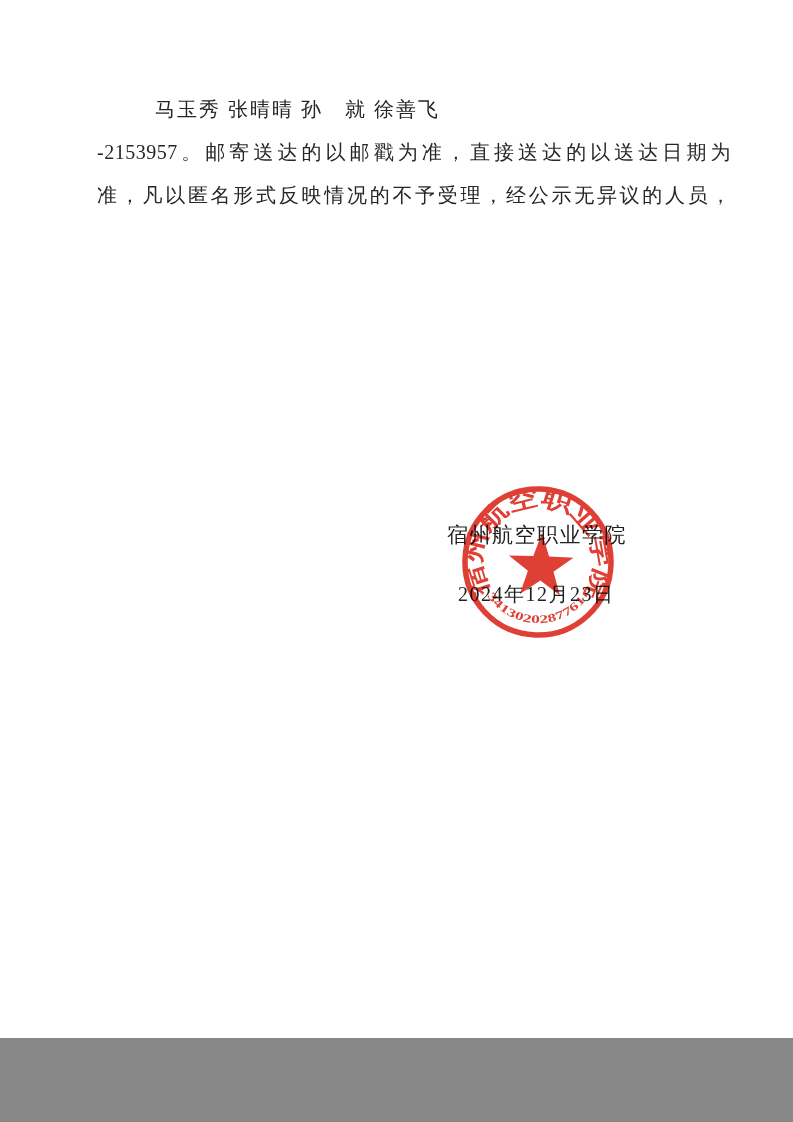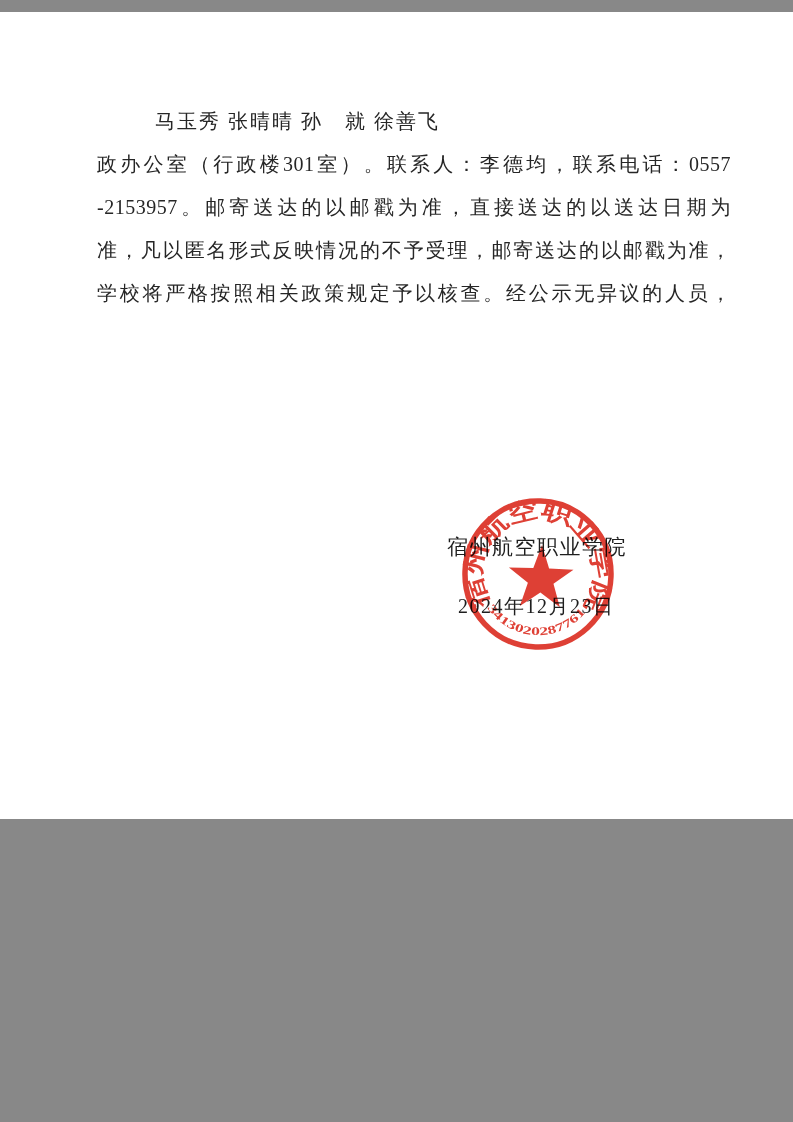--- a/index.html
+++ b/index.html
@@ -1,19 +1,19 @@
 <!DOCTYPE html>
 <html><head>
 <meta charset="utf-8">
 <style>
   html,body{margin:0;padding:0;background:#888;}
   .page{
     position:relative;
-    width:793px;height:807px;
-    margin:12px auto;
+    width:793px;height:1038px;
+    margin:0 auto;
     background:#ffffff;
     overflow:hidden;
     font-family:"Liberation Serif","DejaVu Serif",serif;
     color:#262626;
   }
   .textblock{
     position:absolute;
     left:97px;top:88px;
     width:634px;
     font-size:20px;
@@ -65,24 +65,22 @@
     color:#222222;
   }
 </style>
 </head>
 <body>
 
 <div class="page">
 
   <div class="textblock">
     <div class="line names">马玉秀 张晴晴 孙　就 徐善飞</div>
-    <div class="j">政办公室（行政楼301室）。联系人：李德均，联系电话：0557</div>
     <div class="j">-2153957。邮寄送达的以邮戳为准，直接送达的以送达日期为</div>
-    <div class="j">准，凡以匿名形式反映情况的不予受理，邮寄送达的以邮戳为准，</div>
-    <div class="j">学校将严格按照相关政策规定予以核查。经公示无异议的人员，</div>
+    <div class="j">准，凡以匿名形式反映情况的不予受理，经公示无异议的人员，</div>
   </div>
 
   <div class="sig-org">宿州航空职业学院</div>
 
   <div class="sig-date">2024年12月23日</div>
 
   <svg class="seal" viewBox="0 0 170 170">
     <defs>
       <path id="arcTop" d="M 39.1 116.9 A 56 56 0 1 1 130.9 116.9" fill="none"></path>
       <path id="arcBot" d="M 34.4 119.2 A 61 61 0 0 0 135.6 119.2" fill="none"></path>

